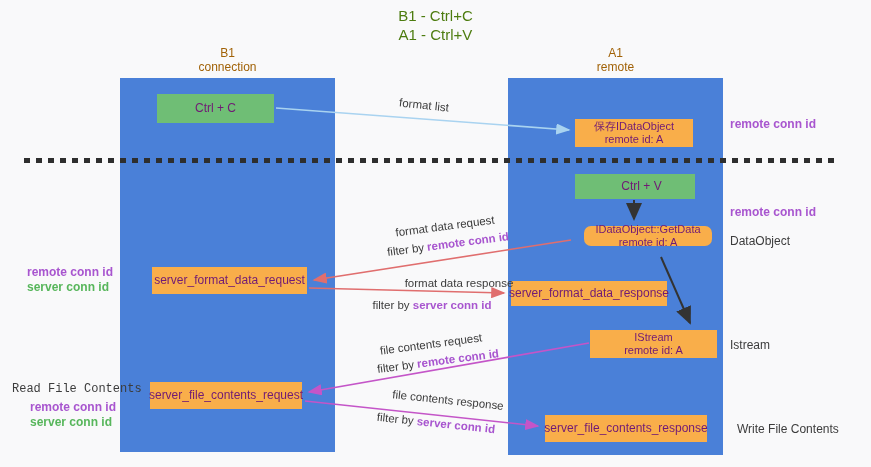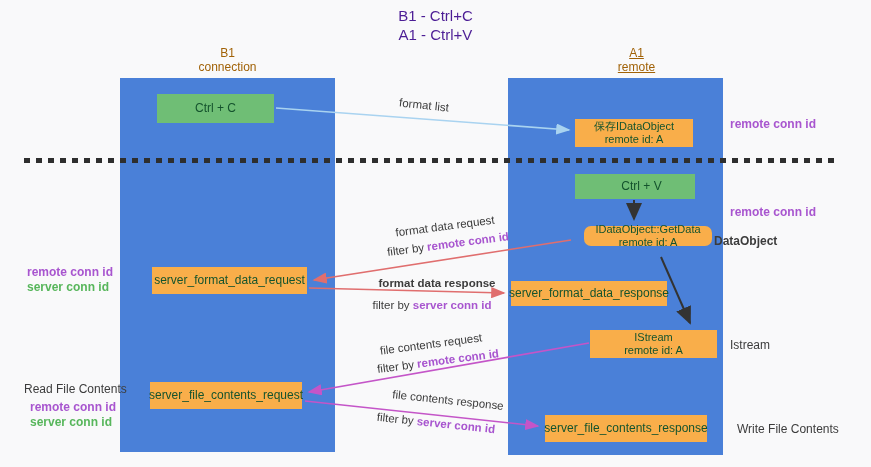--- a/index.html
+++ b/index.html
@@ -2,29 +2,29 @@
 <html style="--lane-blue: #4a80d8; --box-orange: #f9ae4a; --box-green: #6fbe75; --arrow-salmon: #e06e6e; --arrow-magenta: #c455c8; --arrow-lightblue: #a9d3f0; --arrow-black: #333333; --label-purple: #a855cf; --label-green: #57b65b;"><head>
 <meta charset="utf-8">
 <style>
   * { margin:0; padding:0; box-sizing:border-box; }
   html,body { background:#f9f9fa; font-family:"Liberation Sans", sans-serif; }
   .stage {
     position:relative; width:871px; height:467px; overflow:hidden;
     background:#f9f9fa; color:#3c3c3c;
   }
   .title { position:absolute; left:0; top:6px; width:871px; text-align:center;
-    font-size:15px; line-height:19px; color:#4c1d95; }
+    font-size:15px; line-height:19px; color:#4d7c0f; }
   .lane { position:absolute; background:var(--lane-blue,#4a80d8); }
   .lane-left  { left:120px; top:78px; width:215px; height:374px; }
   .lane-right { left:508px; top:78px; width:215px; height:377px; }
   .lane-header { position:absolute; text-align:center; font-size:12px; line-height:14px; color:#a16207; }
   .lane-header-left  { left:120px; top:46px; width:215px; }
-  .lane-header-right { left:529px; top:46px; width:215px;text-decoration:underline; }
+  .lane-header-right { left:508px; top:46px; width:215px; }
   .box { position:absolute; display:flex; flex-direction:column; align-items:center;
-    justify-content:center; color:#14532d; text-align:center; font-size:12px; line-height:13px; }
+    justify-content:center; color:#701a75; text-align:center; font-size:12px; line-height:13px; }
   .box.orange { background:var(--box-orange,#f9ae4a); }
   .box.green  { background:var(--box-green,#6fbe75); }
   .box .l2 { font-size:11px; }
   .sep { position:absolute; left:24px; top:158px; width:814px; height:5px;
     background:repeating-linear-gradient(90deg, #2e2e2e 0 6px, transparent 6px 12px); }
   .flow-label { position:absolute; white-space:nowrap; font-size:11.5px; color:#3c3c3c;
     transform:translate(-50%,-50%); }
   .rot-n { transform:translate(-50%,-50%) rotate(-7.5deg); }
   .rot-p { transform:translate(-50%,-50%) rotate(6deg); }
   .purple { color:var(--label-purple,#a855cf); font-weight:bold; }
@@ -117,34 +117,34 @@
     <line x1="661" y1="257" x2="690" y2="323" stroke="#333333" stroke-width="2" marker-end="url(#ah-black)"></line>
     <line x1="589" y1="343" x2="309" y2="392" stroke="#c455c8" stroke-width="1.6" marker-end="url(#ah-magenta)"></line>
     <line x1="305" y1="401" x2="538" y2="426" stroke="#c455c8" stroke-width="1.6" marker-end="url(#ah-magenta)"></line>
   </svg>
 
   <div class="flow-label rot-p" style="left:424px; top:105px;">format list</div>
 
   <div class="flow-label rot-n" style="left:445px; top:226px;">format data request</div>
   <div class="flow-label rot-n" style="left:448px; top:244px;"><span>filter by </span><span class="purple">remote conn id</span></div>
 
-  <div class="flow-label" style="left:437px; top:283px;font-weight:bold;">format data response</div>
+  <div class="flow-label" style="left:459px; top:283px;">format data response</div>
   <div class="flow-label" style="left:432px; top:305px;"><span>filter by </span><span class="purple">server conn id</span></div>
 
   <div class="flow-label rot-n" style="left:431px; top:344px;">file contents request</div>
   <div class="flow-label rot-n" style="left:438px; top:361px;"><span>filter by </span><span class="purple">remote conn id</span></div>
 
   <div class="flow-label rot-p" style="left:448px; top:400px;">file contents response</div>
   <div class="flow-label rot-p" style="left:436px; top:423px;"><span>filter by </span><span class="purple">server conn id</span></div>
 
   <div class="side-label purple" style="left:730px; top:117px;">remote conn id</div>
   <div class="side-label purple" style="left:730px; top:205px;">remote conn id</div>
-  <div class="side-label" style="left:714px; top:234px;font-weight:bold;">DataObject</div>
+  <div class="side-label" style="left:730px; top:234px;">DataObject</div>
   <div class="side-label" style="left:730px; top:338px;">Istream</div>
   <div class="side-label" style="left:737px; top:422px;">Write File Contents</div>
 
   <div class="side-label purple" style="left:27px; top:265px;">remote conn id</div>
   <div class="side-label green-t" style="left:27px; top:280px;">server conn id</div>
-  <div class="side-label" style="left:24px; top:382px;">Read File Contents</div>
+  <div class="side-label" style="left:12px; top:382px;font-family:Liberation Mono, monospace;">Read File Contents</div>
   <div class="side-label purple" style="left:30px; top:400px;">remote conn id</div>
   <div class="side-label green-t" style="left:30px; top:415px;">server conn id</div>
 
 </div>
 
 </body></html>

